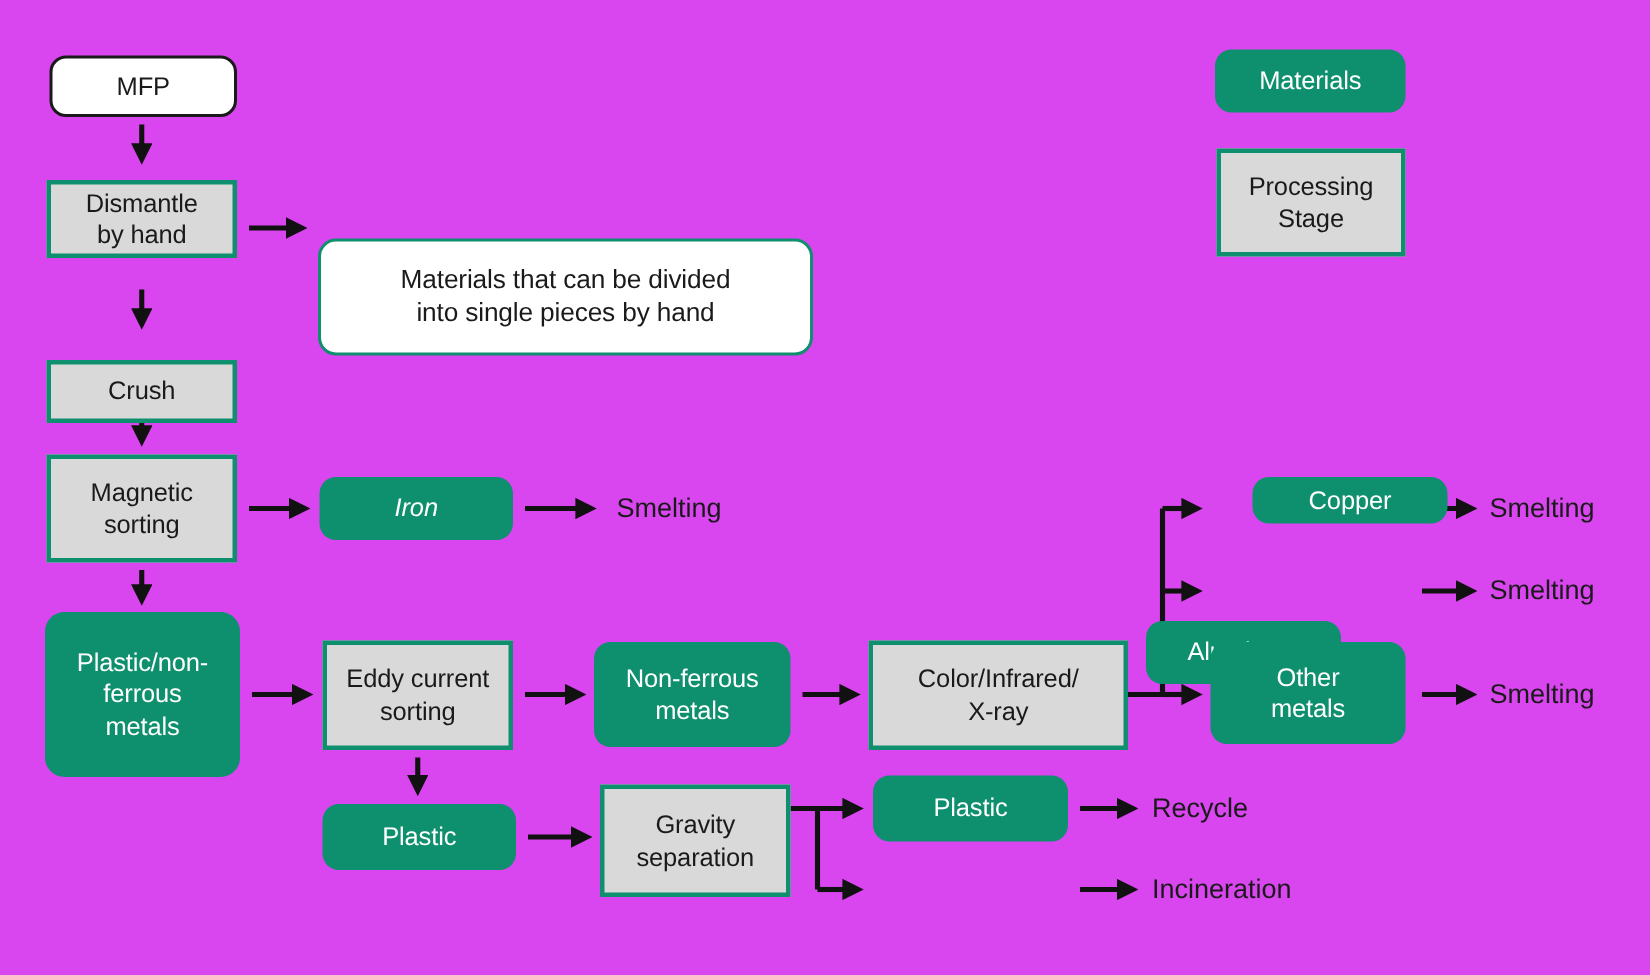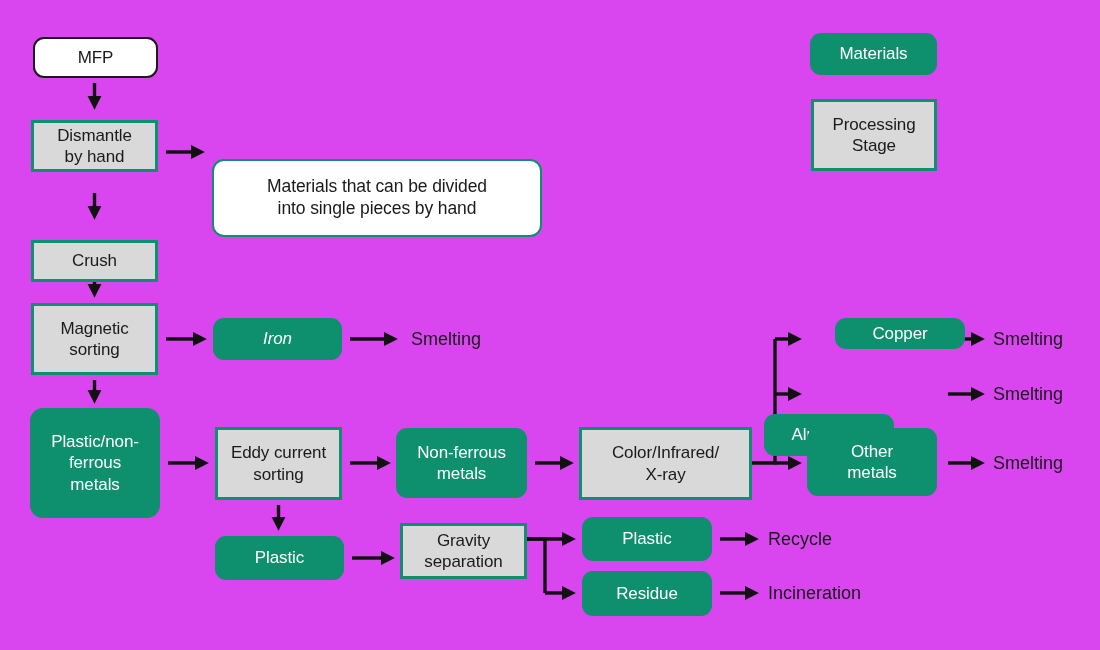--- a/index.html
+++ b/index.html
@@ -101,24 +101,23 @@
 
   <div class="node green" style="left:807px;top:318px;width:130px;height:31px;margin-left:28px;">Copper</div>
   <div class="endlabel" style="left:993px;top:339px;">Smelting</div>
   <div class="node green" style="left:764px;top:372px;width:130px;height:42px;margin-top:42px;">Aluminum</div>
   <div class="endlabel" style="left:993px;top:394px;">Smelting</div>
   <div class="node green" style="left:807px;top:428px;width:130px;height:68px;">Other
 metals</div>
   <div class="endlabel" style="left:993px;top:463px;">Smelting</div>
 
   <div class="node green" style="left:215px;top:536px;width:129px;height:44px;">Plastic</div>
-  <div class="node gray" style="left:400px;top:523px;width:127px;height:56px;">Gravity
+  <div class="node gray" style="left:400px;top:523px;width:127px;height:75px;">Gravity
 separation</div>
   <div class="node green" style="left:582px;top:517px;width:130px;height:44px;">Plastic</div>
   <div class="endlabel" style="left:768px;top:539px;">Recycle</div>
-  <div class="node green" style="left:582px;top:571px;width:130px;height:45px;">Residue</div>
   <div class="endlabel" style="left:768px;top:593px;">Incineration</div>
 
   <div class="node green" style="left:810px;top:33px;width:127px;height:42px;">Materials</div>
   <div class="node gray" style="left:811px;top:99px;width:126px;height:72px;">Processing
 Stage</div>
 
 </div>
 
 </body></html>

